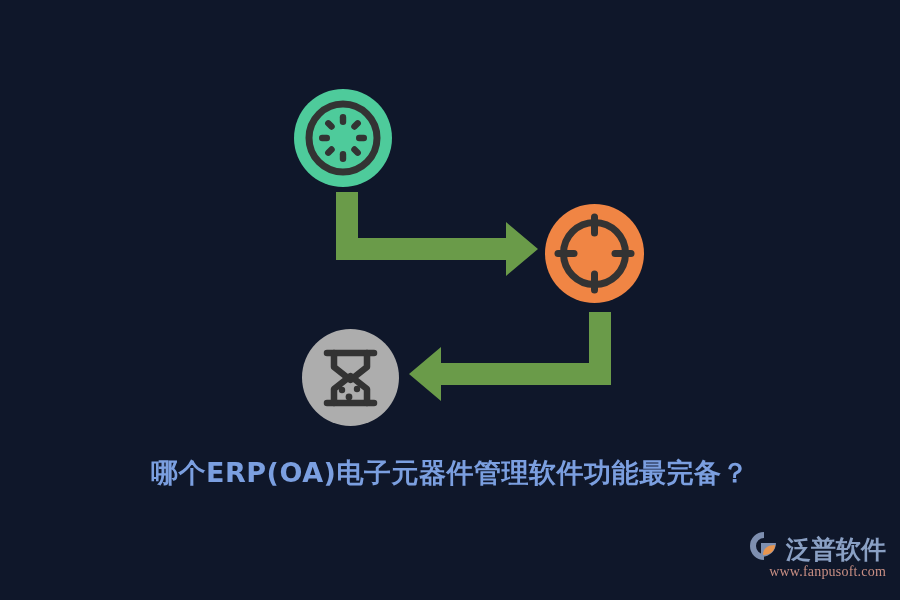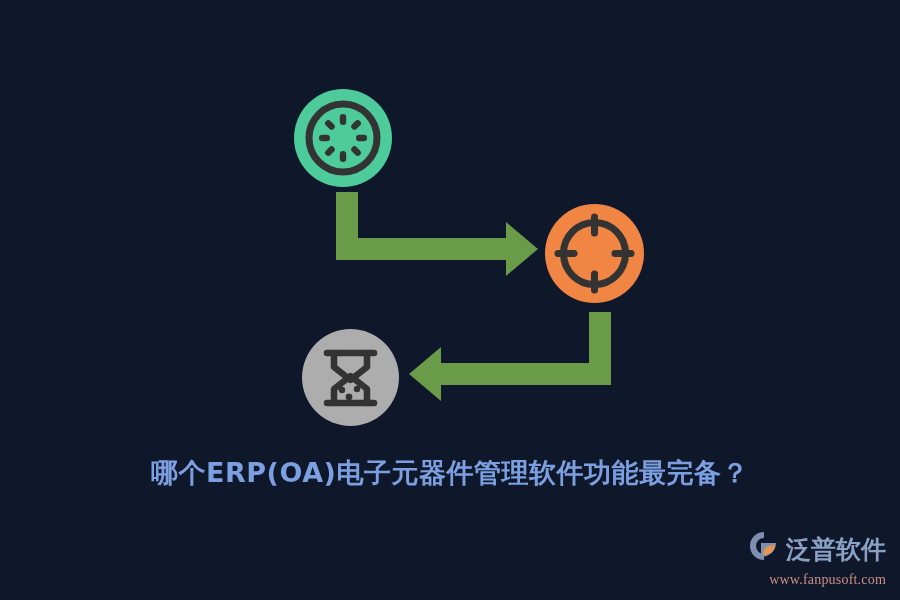--- a/index.html
+++ b/index.html
@@ -99,21 +99,21 @@
   #logo-mark { flex: 0 0 auto; }
   #logo-word {
     color: #8aa0c4;
     font-size: 25px;
     font-weight: bold;
     letter-spacing: 0px;
     line-height: 1;
     font-family: "DejaVu Sans", "Liberation Sans", sans-serif;
   }
   #logo-url {
-    margin-top: 10px;
+    margin-top: 2px;
     text-align: right;
     color: #c98f84;
     font-size: 14px;
     letter-spacing: 0.2px;
     font-family: "Liberation Serif", "DejaVu Serif", serif;
   }
 </style>
 </head>
 <body>
 

